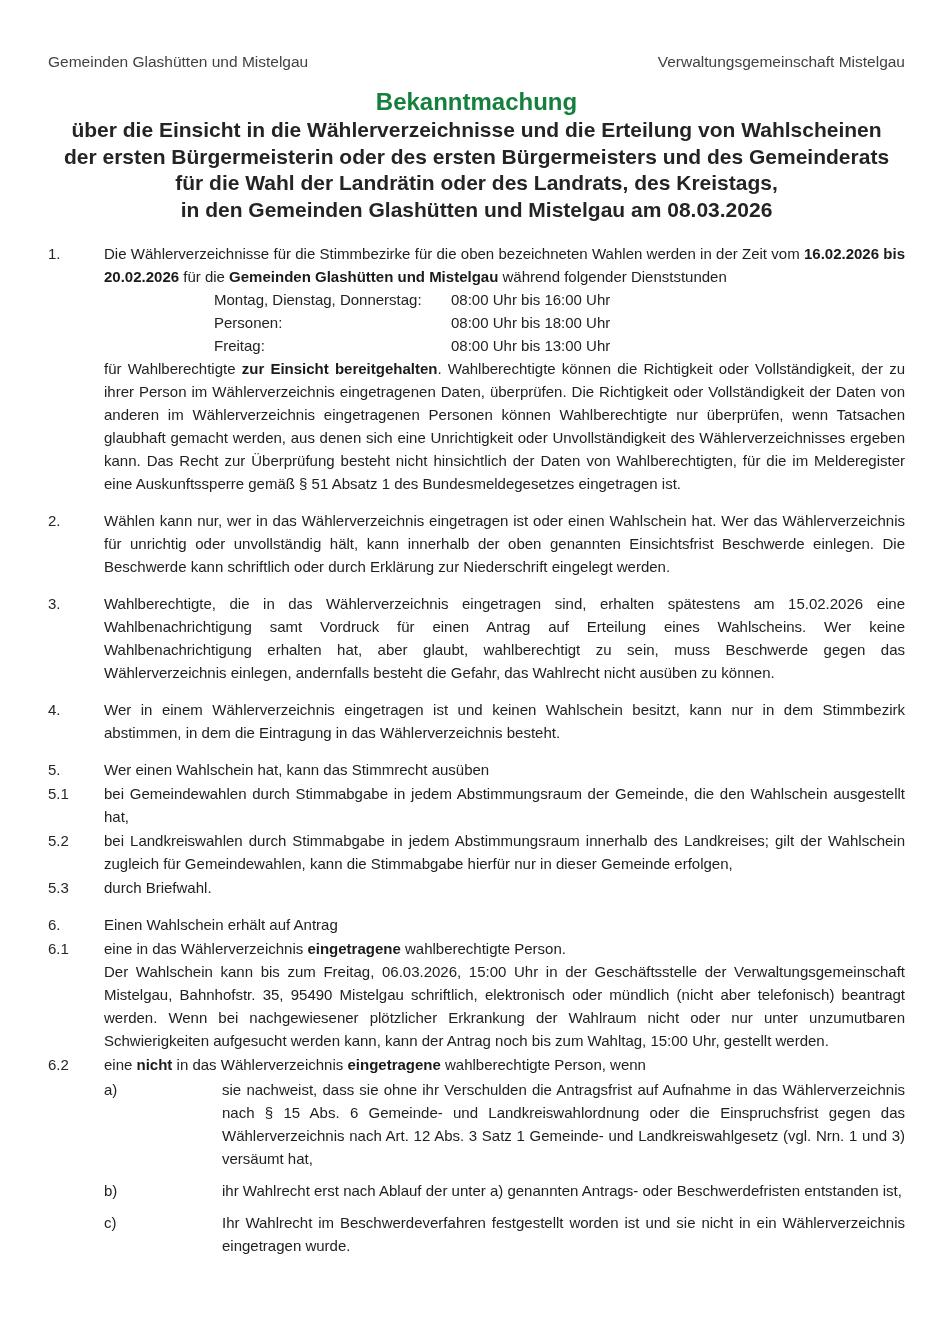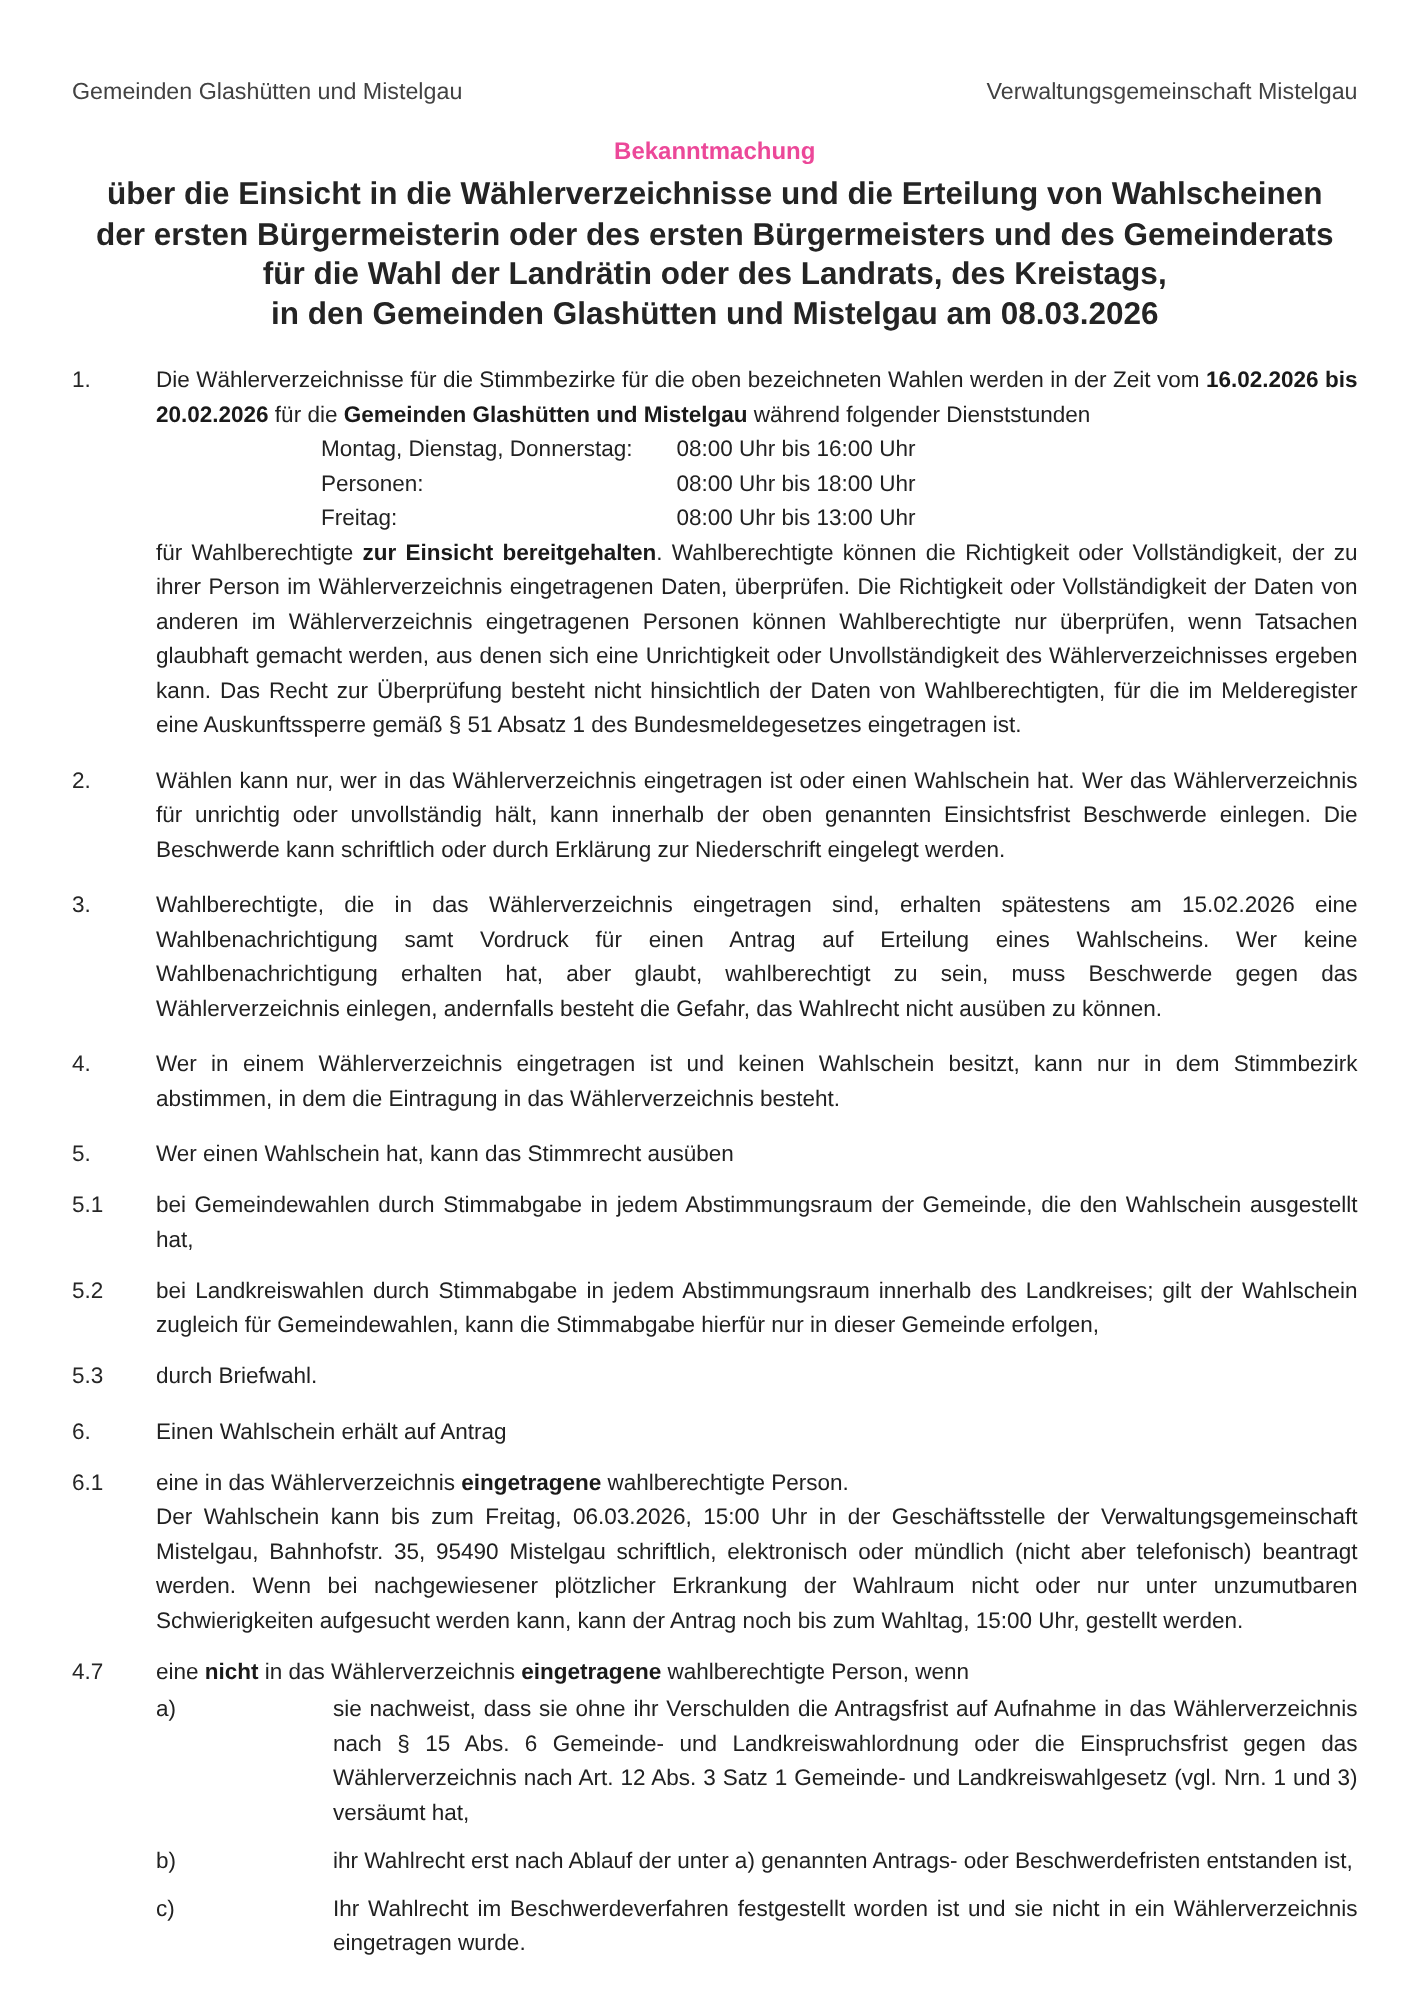--- a/index.html
+++ b/index.html
@@ -18,38 +18,38 @@
   }
   .doc-header {
     display: flex;
     justify-content: space-between;
     font-size: 15.5px;
     color: #424242;
   }
   .title-block { text-align: center; }
   .doc-title {
     margin: 16px 0 2px 0;
-    font-size: 16px;
+    font-size: 24px;
     font-weight: bold;
-    color: #ec4899;
+    color: #15803d;
     line-height: 26px;
   }
   .subtitle-line {
     font-weight: bold;
     font-size: 21px;
     line-height: 26.5px;
     color: #242424;
   }
   .doc-body { margin-top: 19px; }
   .item-row {
     display: flex;
     align-items: flex-start;
     margin-top: 14px;
   }
-  .item-row.tight { margin-top: 11px; }
+  .item-row.tight { margin-top: 1px; }
   .item-marker {
     flex: 0 0 56px;
     color: #262626;
   }
   .item-content { flex: 1 1 auto; min-width: 0; }
   .p {
     text-align: justify;
     color: #212121;
   }
   .p b, .center-line b { color: #1a1a1a; }
@@ -149,21 +149,21 @@
       </div>
     </div>
     <div class="item-row tight">
       <div class="item-marker">6.1</div>
       <div class="item-content">
         <div class="p">eine in das Wählerverzeichnis <b>eingetragene</b> wahlberechtigte Person.</div>
         <div class="p">Der Wahlschein kann bis zum Freitag, 06.03.2026, 15:00 Uhr in der Geschäftsstelle der Verwaltungsgemeinschaft Mistelgau, Bahnhofstr. 35, 95490 Mistelgau schriftlich, elektronisch oder mündlich (nicht aber telefonisch) beantragt werden. Wenn bei nachgewiesener plötzlicher Erkrankung der Wahlraum nicht oder nur unter unzumutbaren Schwierigkeiten aufgesucht werden kann, kann der Antrag noch bis zum Wahltag, 15:00 Uhr, gestellt werden.</div>
       </div>
     </div>
     <div class="item-row tight">
-      <div class="item-marker">4.7</div>
+      <div class="item-marker">6.2</div>
       <div class="item-content">
         <div class="p">eine <b>nicht</b> in das Wählerverzeichnis <b>eingetragene</b> wahlberechtigte Person, wenn</div>
         <div class="sub-row">
           <span class="sub-marker">a)</span>
           <div class="sub-text p">sie nachweist, dass sie ohne ihr Verschulden die Antragsfrist auf Aufnahme in das Wählerverzeichnis nach § 15 Abs. 6 Gemeinde- und Landkreiswahlordnung oder die Einspruchsfrist gegen das Wählerverzeichnis nach Art. 12 Abs. 3 Satz 1 Gemeinde- und Landkreiswahlgesetz (vgl. Nrn. 1 und 3) versäumt hat,</div>
         </div>
         <div class="sub-row">
           <span class="sub-marker">b)</span>
           <div class="sub-text p">ihr Wahlrecht erst nach Ablauf der unter a) genannten Antrags- oder Beschwerdefristen entstanden ist,</div>
         </div>

